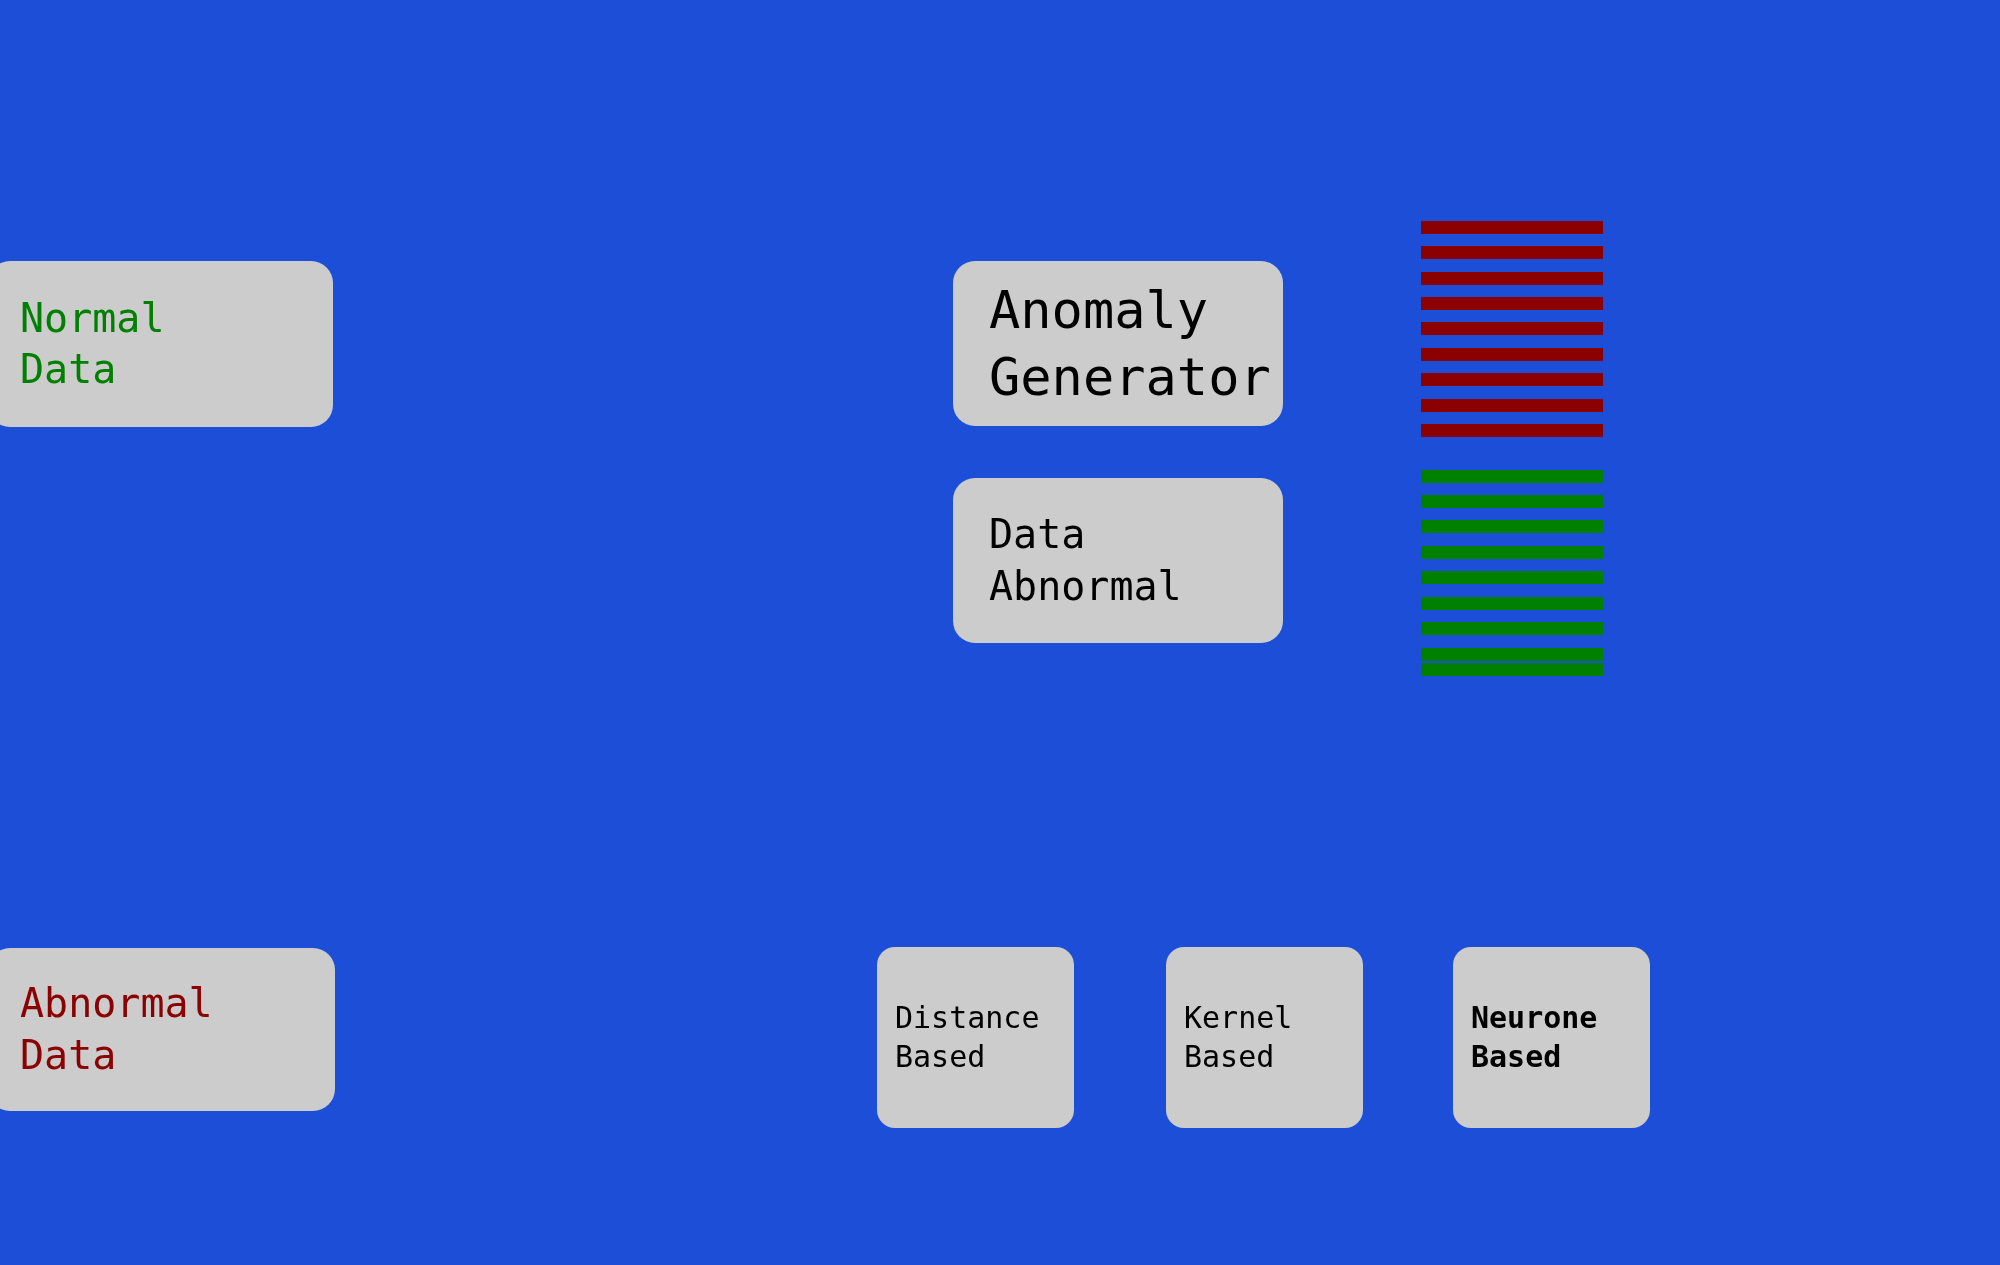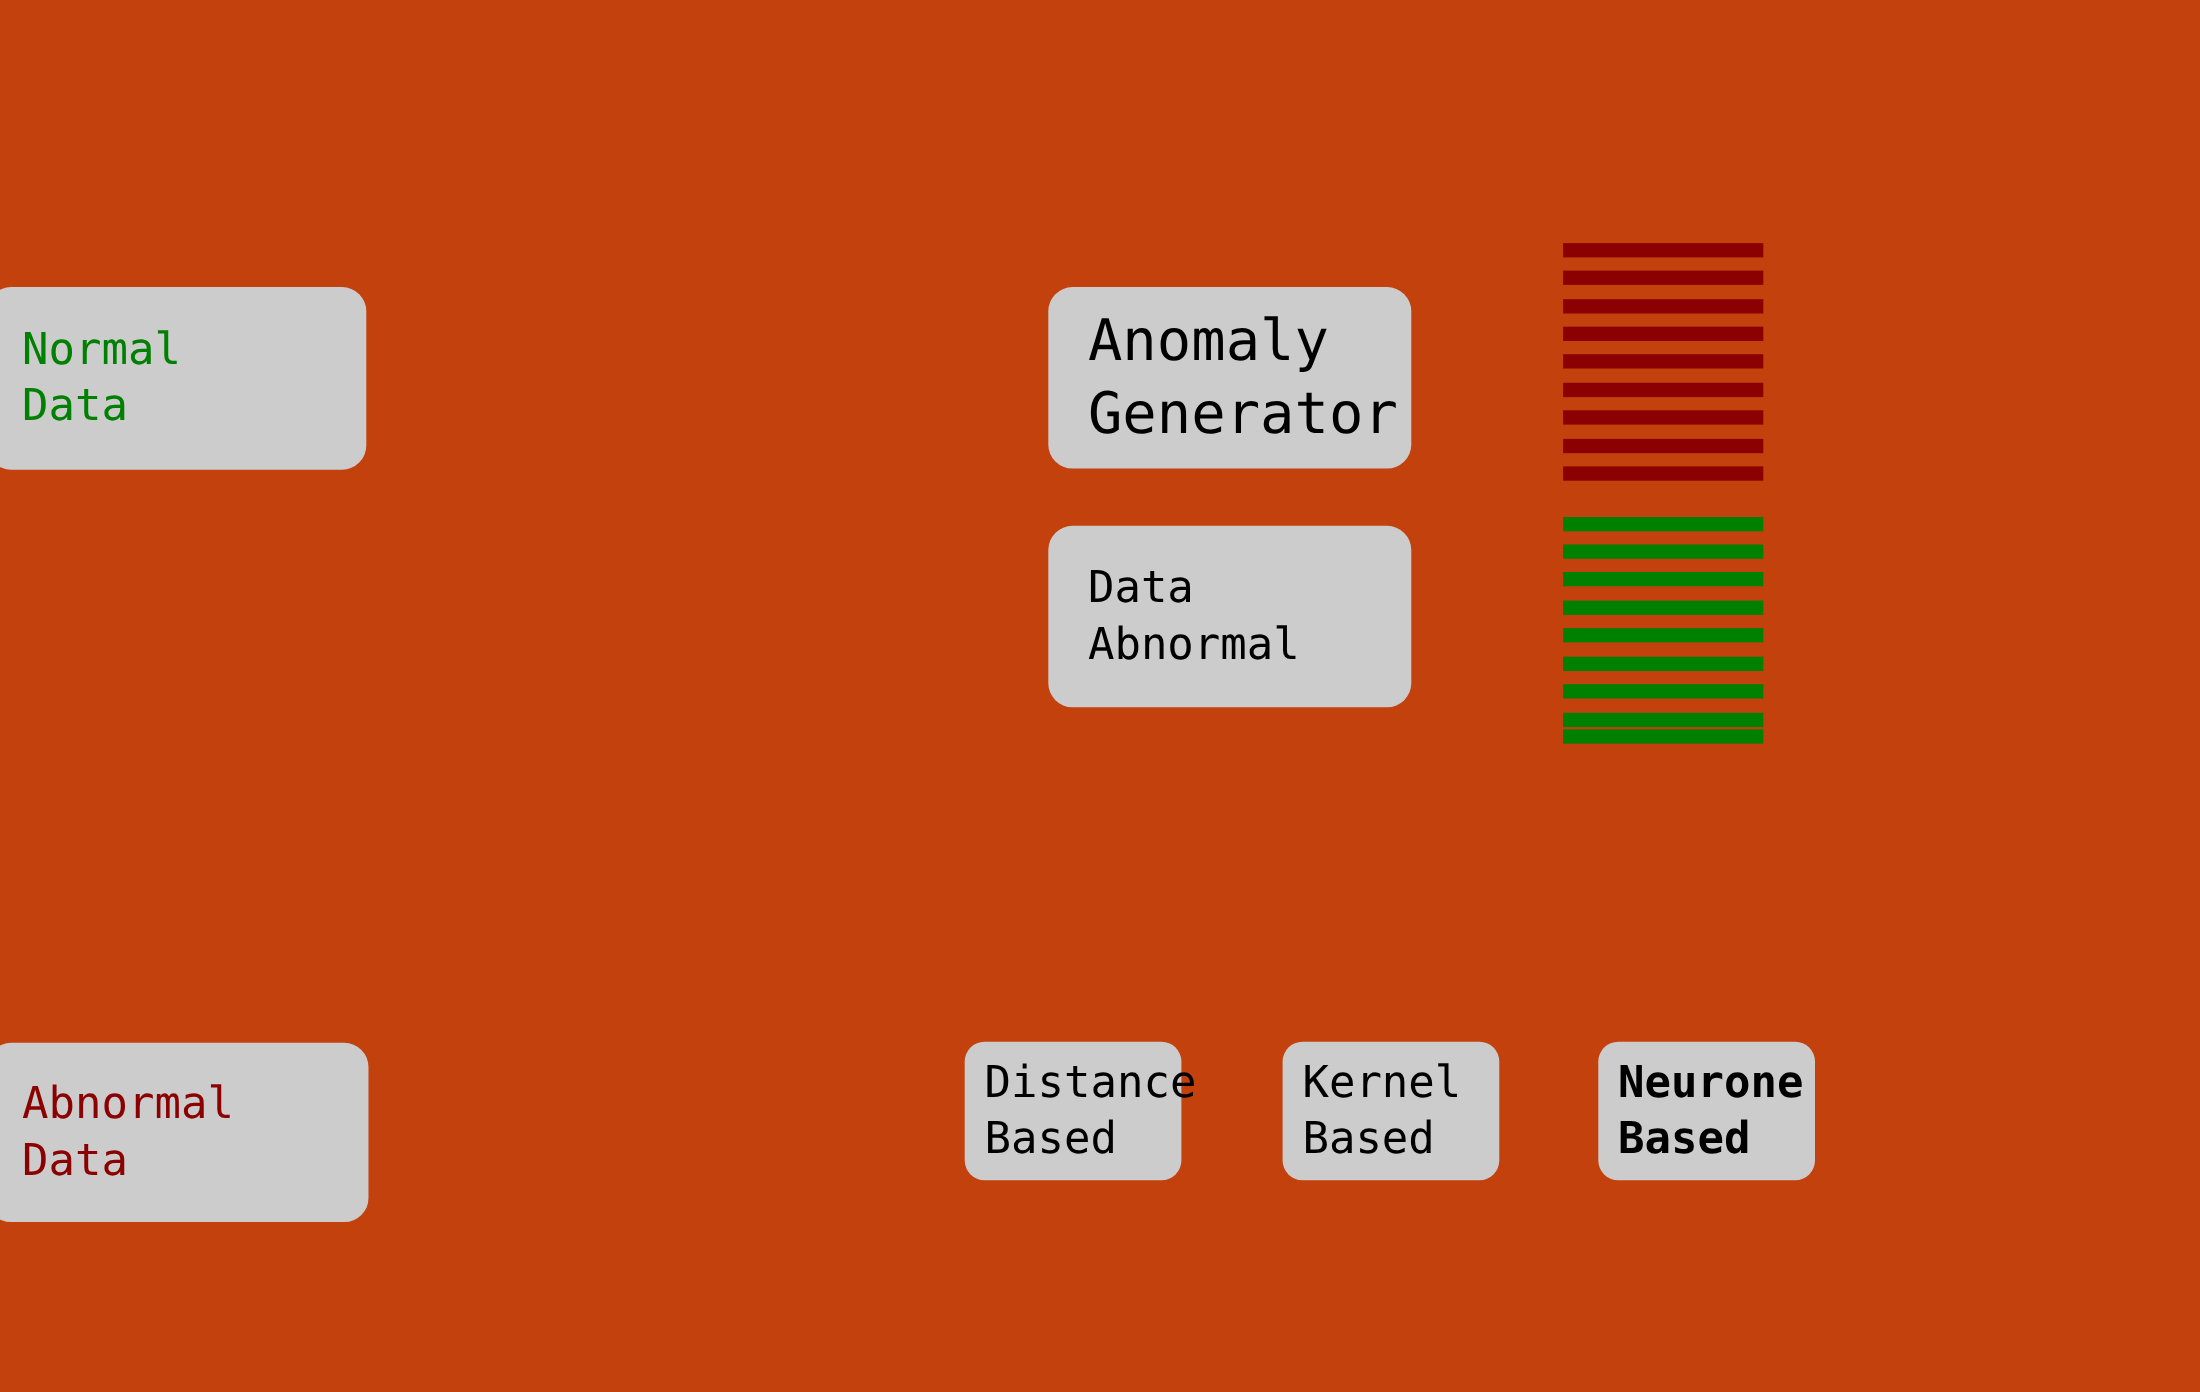--- a/index.html
+++ b/index.html
@@ -5,21 +5,21 @@
 <style>
   html, body {
     margin: 0;
     padding: 0;
     background: #000000;
   }
   #canvas {
     position: relative;
     width: 2000px;
     height: 1265px;
-    background: #c2410c;
+    background: #1d4ed8;
     overflow: hidden;
     font-family: "DejaVu Sans Mono", "Liberation Mono", monospace;
   }
   .node {
     position: absolute;
     background: #cccccc;
     border-radius: 22px;
     box-sizing: border-box;
     display: flex;
     flex-direction: column;
@@ -72,22 +72,22 @@
     height: 165px;
     padding-left: 36px;
     font-size: 40px;
     align-items: flex-start;
   }
 
   
   .node-method {
     top: 947px;
     width: 197px;
-    height: 126px;
-    font-size: 40px;
+    height: 181px;
+    font-size: 30px;
     align-items: center;
     border-radius: 18px;
   }
   .node-method .line {
     text-align: left;
     width: 100%;
     padding-left: 18px;
     box-sizing: border-box;
   }
   .node-distance-based { left: 877px; }

